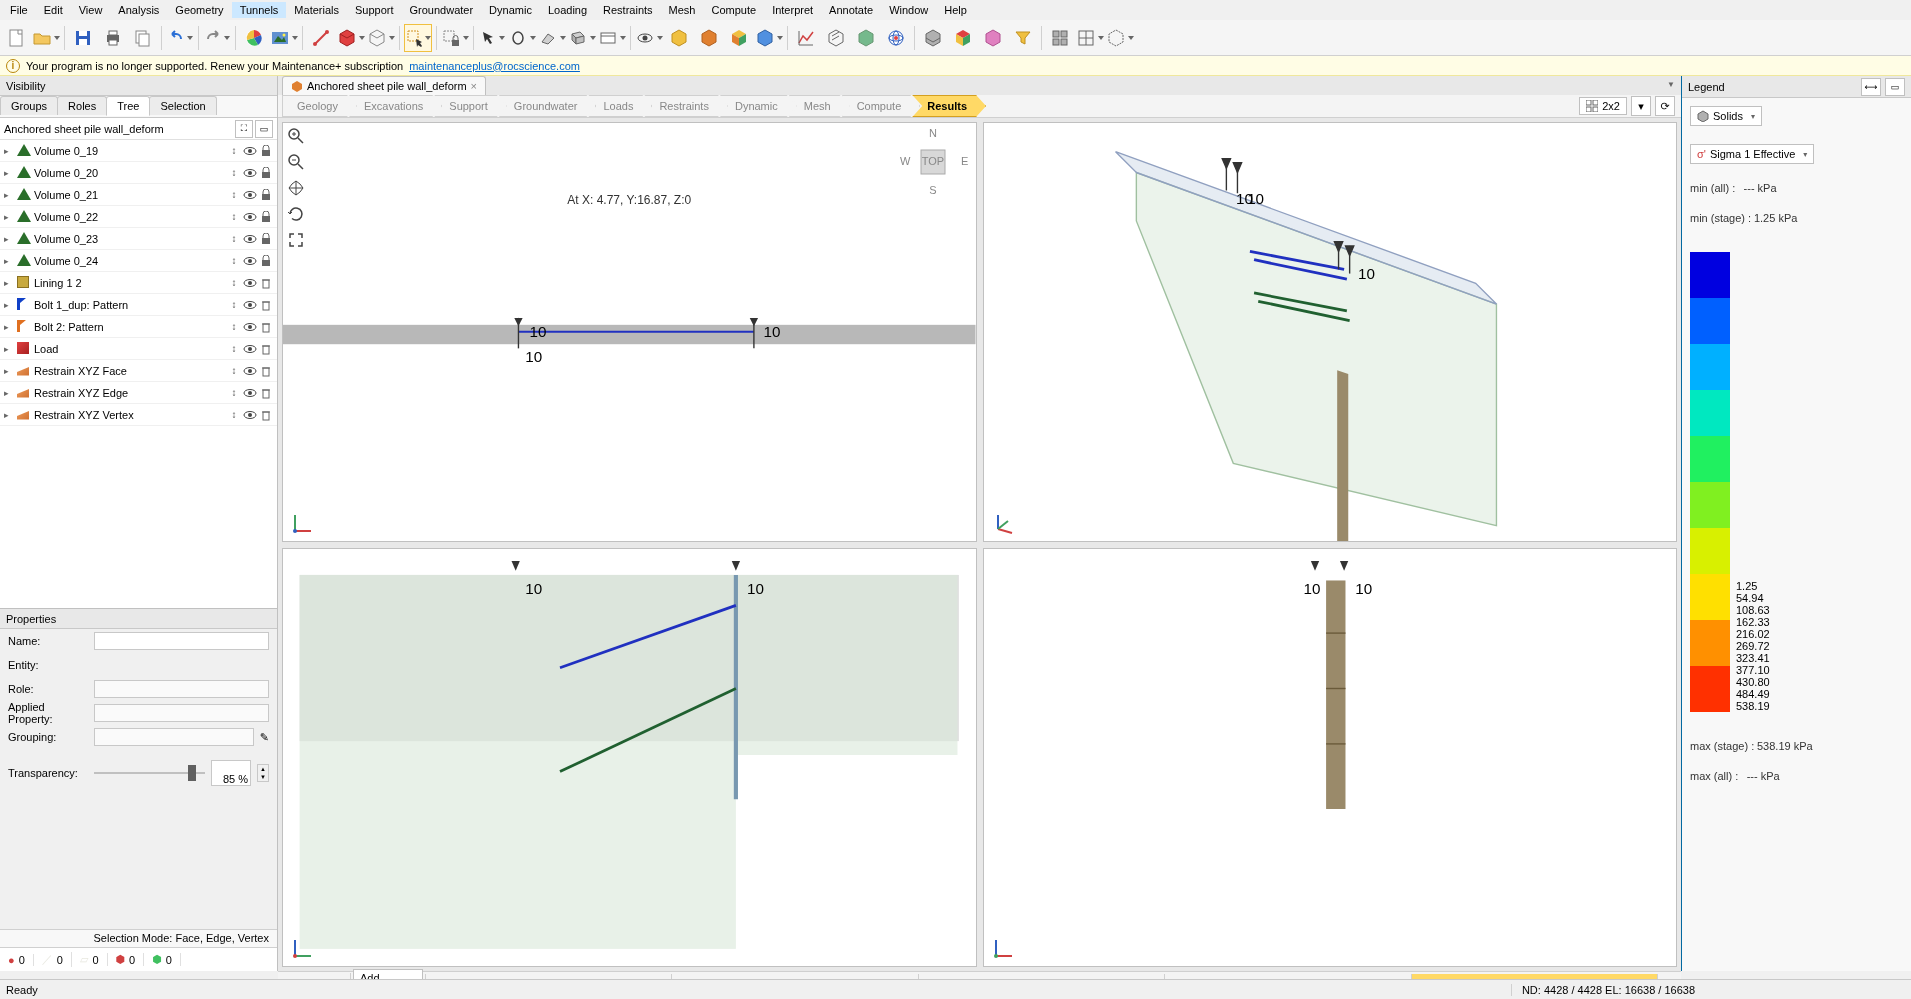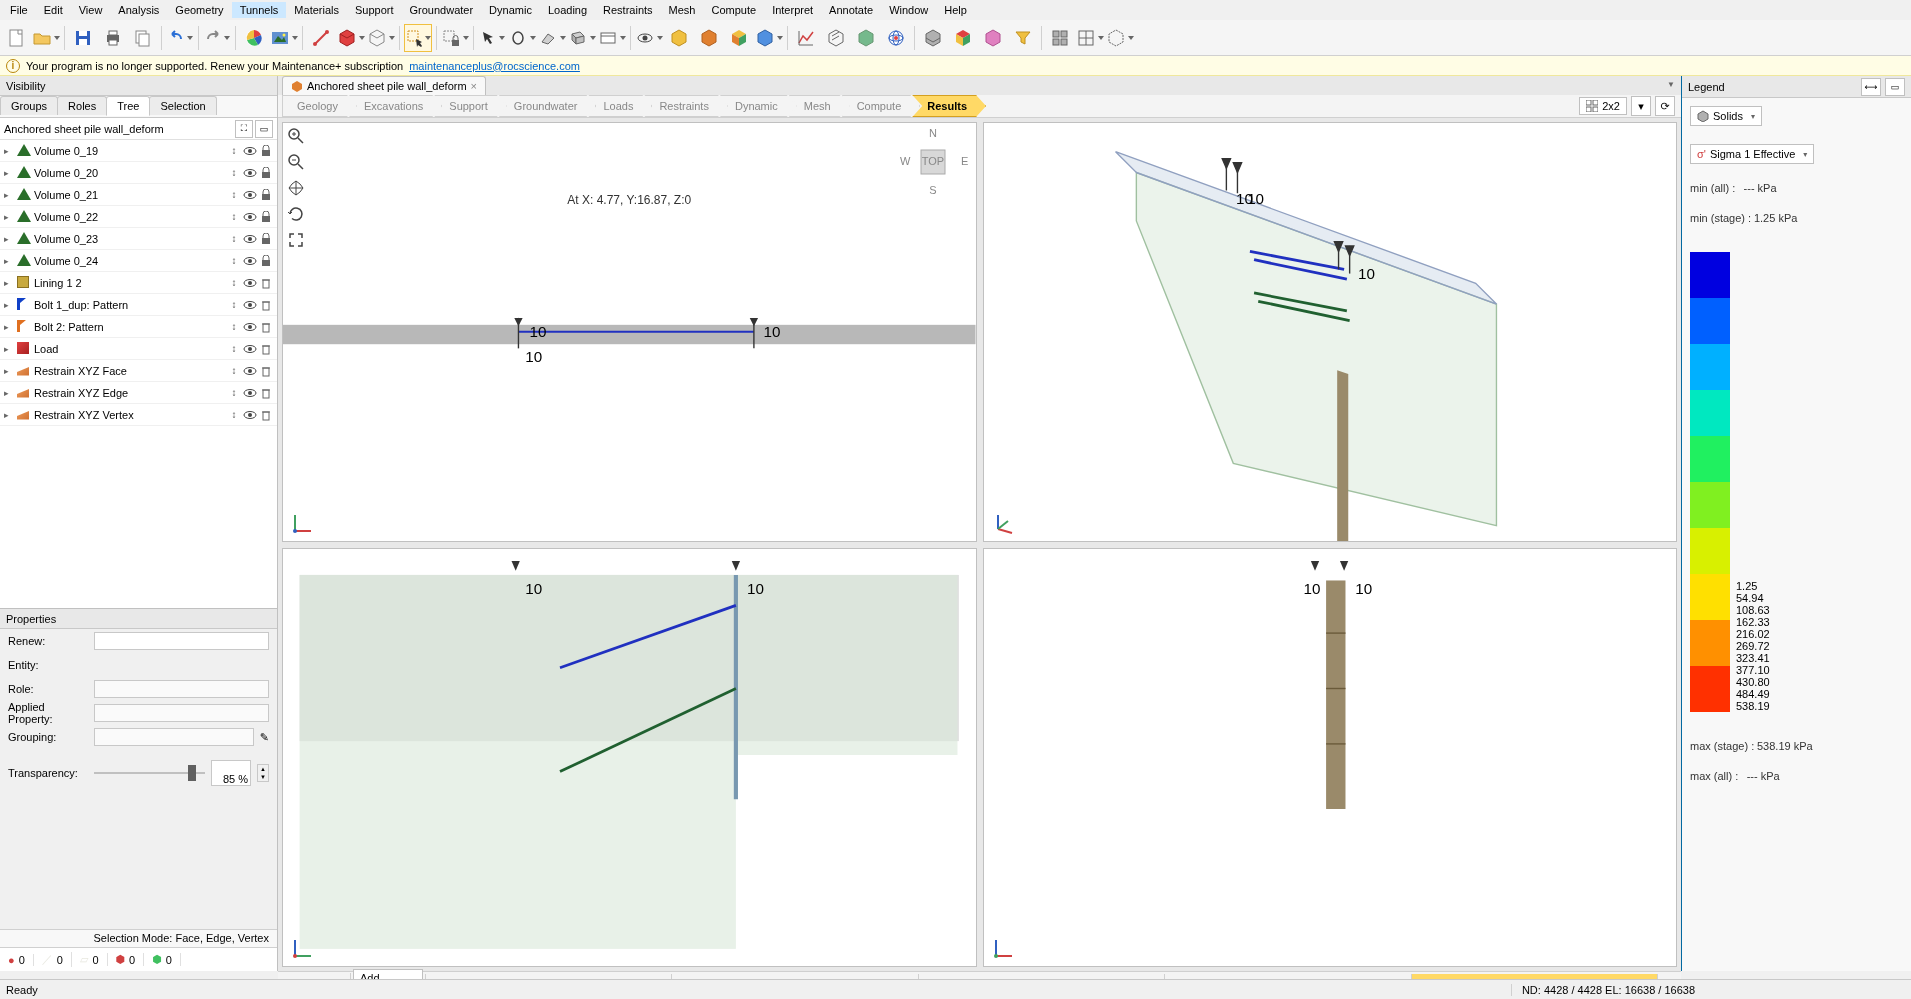--- a/index.html
+++ b/index.html
@@ -679,21 +679,21 @@
                 <line x1="2" y1="3" x2="10" y2="3" stroke="#666"></line>
               </svg>
             </div>
           </div>
         </div>
       </div>
 
     <div class="props">
       <div class="panel-hdr">Properties</div>
       <div class="prow">
-          <label>Renew:</label>
+          <label>Name:</label>
           <input type="text" style="">
         </div>
       <div class="prow">
           <label>Entity:</label>
         </div>
       <div class="prow">
           <label>Role:</label>
           <div class="cbx"></div>
         </div>
       <div class="prow">

